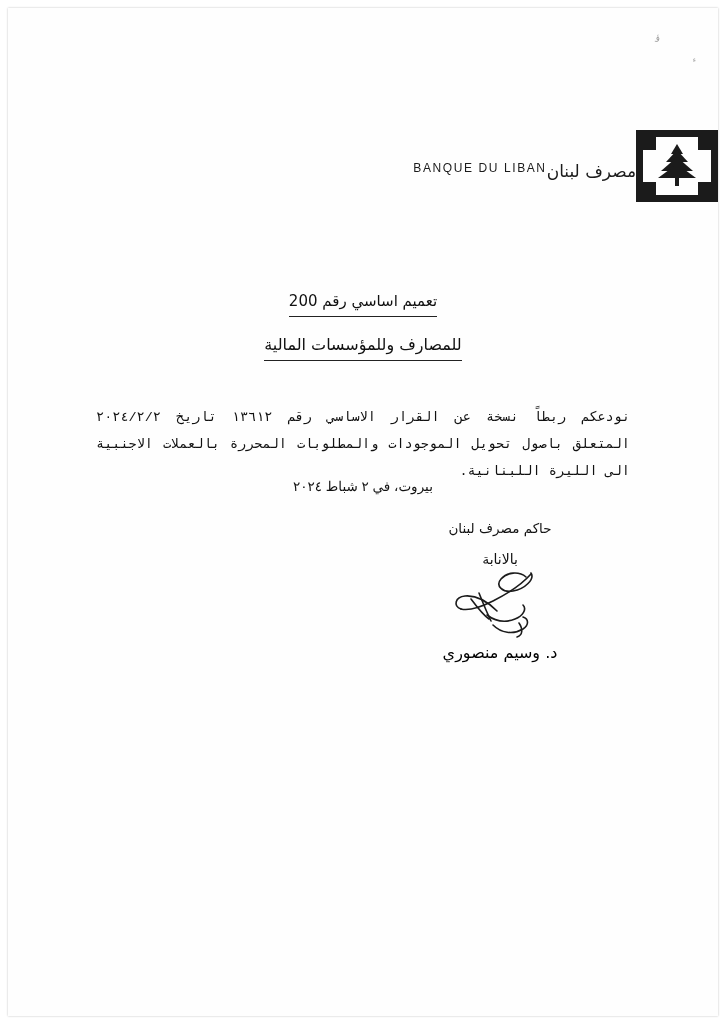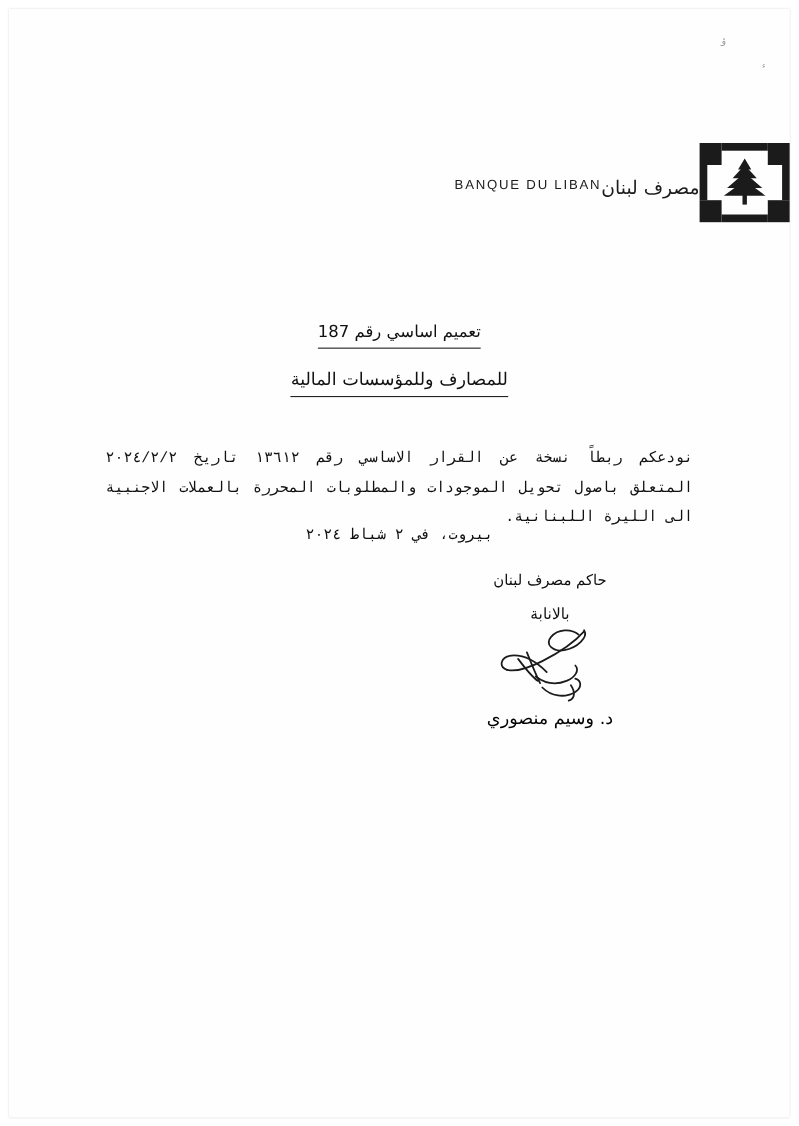--- a/index.html
+++ b/index.html
@@ -141,21 +141,21 @@
     text-align: justify;
     color: #111;
     direction: rtl;
   }
 
   .date-line {
     position: absolute;
     top: 470px;
     right: 88px;
     left: 88px;
-    font-family: Liberation Mono, monospace;
+    font-family: Liberation Sans, sans-serif;
     font-size: 13.5px;
     color: #111;
     text-align: center;
     direction: rtl;
   }
 
   
   .sign-block {
     position: absolute;
     top: 510px;
@@ -216,21 +216,21 @@
             <path d="M26 17 L42 31 L10 31 Z"></path>
             <path d="M26 24 L45 38 L7 38 Z"></path>
           </g>
         </svg>
       </div>
       <div class="logo-ar">مصرف لبنان</div>
       <div class="logo-latin">BANQUE DU LIBAN</div>
     </div>
 
     <div class="title-wrap">
-      <span class="doc-title">تعميم اساسي رقم 187</span>
+      <span class="doc-title">تعميم اساسي رقم 200</span>
     </div>
 
     <div class="subtitle-wrap">
       <span class="doc-subtitle">للمصارف وللمؤسسات المالية</span>
     </div>
 
     <div class="body-text">نودعكم ربطاً نسخة عن القرار الاساسي رقم ١٣٦١٢ تاريخ ٢٠٢٤/٢/٢ المتعلق باصول تحويل الموجودات والمطلوبات المحررة بالعملات الاجنبية الى الليرة اللبنانية.</div>
 
     <div class="date-line">بيروت، في ٢ شباط ٢٠٢٤</div>
 

